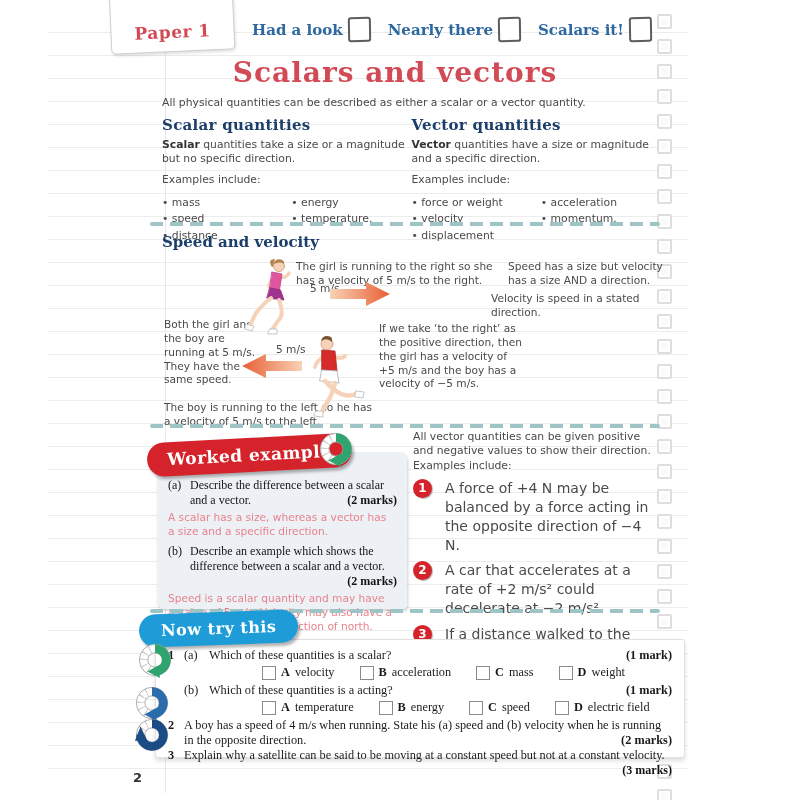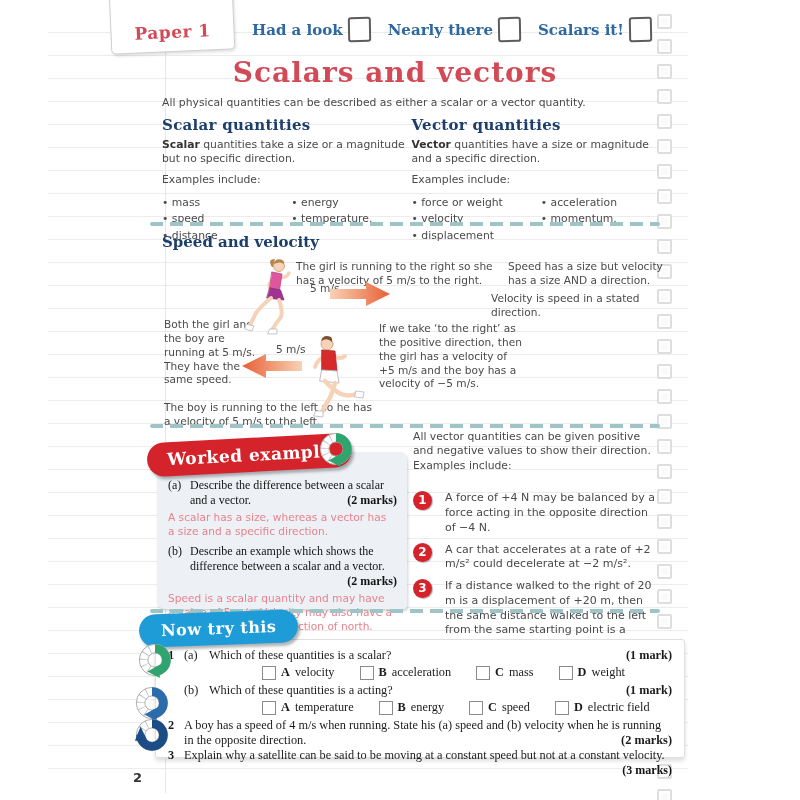--- a/index.html
+++ b/index.html
@@ -71,25 +71,25 @@
     box-shadow:2px 3px 3px rgba(0,0,0,.3);}
   .badge-red{left:147px;top:438px;background:var(--badge-red,#d5232b);font-size:17px;padding:7px 20px;border-radius:19px;transform:rotate(-3deg);letter-spacing:.5px;}
   .badge-blue{left:139px;top:612px;background:var(--badge-blue,#1e9cd7);font-size:16px;padding:7px 22px;border-radius:18px;transform:rotate(-2deg);letter-spacing:.5px;}
   .donut{position:absolute;width:38px;height:38px;}
   .donut-we{left:317px;top:430px;}
   .donut-q1{left:136px;top:641px;}
   .donut-q2{left:133px;top:684px;}
   .donut-q3{left:133px;top:716px;}
 
   .vs-col{position:absolute;left:413px;top:430px;width:250px;}
-  .vs-intro{margin:0 0 18px 0;font-size:10.8px;line-height:1.34;color:#4a4a4a;}
+  .vs-intro{margin:0 0 6px 0;font-size:10.8px;line-height:1.34;color:#4a4a4a;}
   .vs-item{display:flex;gap:13px;margin-bottom:7px;}
   .numcircle{flex:none;width:19px;height:19px;border-radius:50%;background:var(--badge-red,#c8252c);color:#fff;
     font-weight:bold;font-size:12px;line-height:19px;text-align:center;box-shadow:1px 1px 1px rgba(0,0,0,.3);}
-  .vs-text{font-size:11px;line-height:1.34;color:#4a4a4a;width:214px;}
+  .vs-text{font-size:14px;line-height:1.34;color:#4a4a4a;width:214px;}
 
   
   .nt-panel{position:absolute;left:155px;top:639px;width:530px;height:119px;background:#fff;border:1px solid #e0e0e0;
     border-radius:3px;box-shadow:0 3px 4px rgba(0,0,0,.13);padding:8px 12px 4px 12px;box-sizing:border-box;
     font-family:"Liberation Serif",serif;font-size:12.3px;color:#1b1b1b;}
   .nt-row{display:flex;line-height:1.22;}
   .nt-num{font-weight:bold;width:16px;flex:none;}
   .nt-sub{width:25px;flex:none;}
   .nt-marks{margin-left:auto;font-weight:bold;padding-left:8px;flex:none;}
   .opt-row{display:flex;gap:25px;margin:2px 0 3px 94px;align-items:center;}

